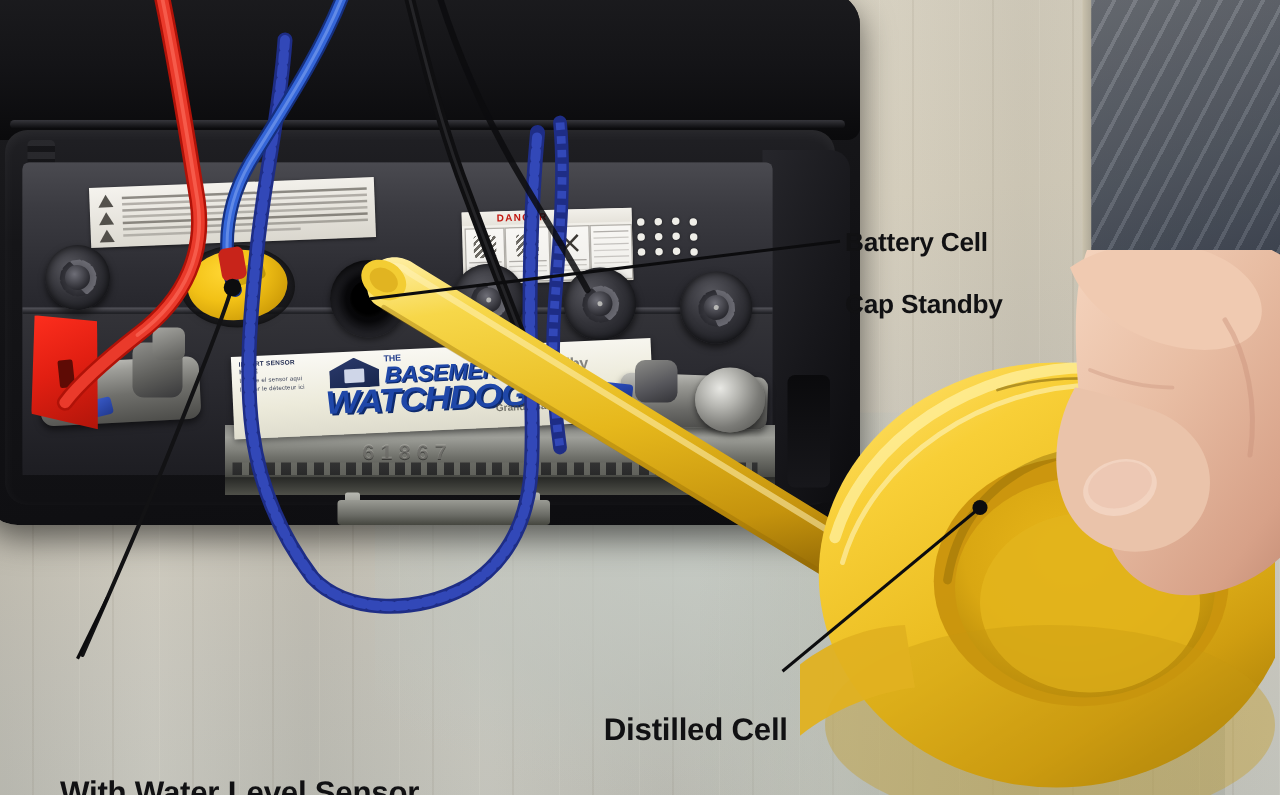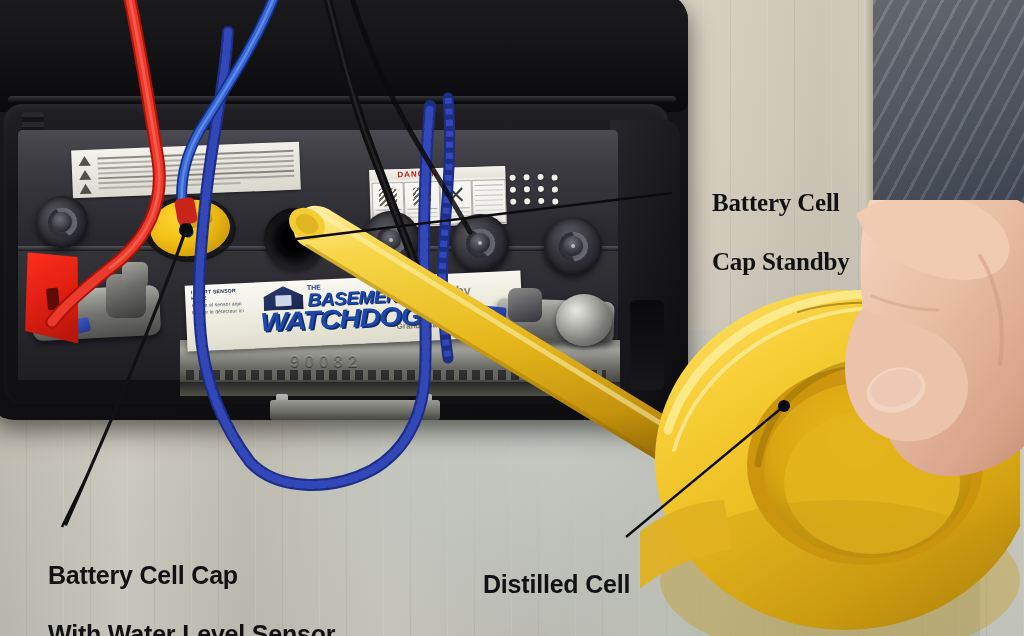--- a/index.html
+++ b/index.html
@@ -395,21 +395,21 @@
 
   
   .anno{
     position:absolute;
     color:#111113;
     font-weight:700;
     line-height:1.18;
     letter-spacing:-.2px;
     white-space:pre-line;
   }
-  #anno-top{left:712px;top:158px;font-size:25px;font-family:Liberation Serif, serif;}
+  #anno-top{left:676px;top:158px;font-size:21px;}
   #anno-left{left:48px;top:531px;font-size:25px;}
   #anno-water{left:483px;top:540px;font-size:25px;}
 
   #leaders{left:0;top:0;width:1024px;height:636px;pointer-events:none;}
 </style>
 </head>
 <body>
 
 <div id="stage">
 
@@ -432,21 +432,21 @@
   <div class="abs" id="battery-body"></div>
   <div class="abs" id="battery-top-face"></div>
   <div class="abs" id="battery-front-face"></div>
   <div class="abs" id="battery-seam"></div>
   <div class="abs" id="metal-strip"></div>
   <div class="abs" id="vent-teeth"></div>
   <div class="abs" id="metal-strip2"></div>
   <div class="abs" id="latch-pin-l"></div>
   <div class="abs" id="latch-pin-r"></div>
   <div class="abs" id="box-latch"></div>
-  <div class="abs" id="battery-serial">90082</div>
+  <div class="abs" id="battery-serial">61867</div>
 
   <div class="abs" id="warn-label-top">
     <div class="warn-tri" style="top:6px"></div>
     <div class="warn-tri" style="top:20px"></div>
     <div class="warn-tri" style="top:34px"></div>
     <div class="warn-line" style="top:8px;"></div>
     <div class="warn-line" style="top:13px;opacity:.6;"></div>
     <div class="warn-line" style="top:18px;opacity:.75;"></div>
     <div class="warn-line" style="top:23px;opacity:.55;"></div>
     <div class="warn-line" style="top:28px;"></div>
@@ -701,21 +701,21 @@
       <line x1="62" y1="527" x2="86" y2="478" stroke="#0c0c0e" stroke-width="2.6"></line>
     </svg>
   </div>
 
   <div class="anno" id="anno-top">
     <span>Battery Cell</span><br>
     <span>Cap Standby</span>
   </div>
 
   <div class="anno" id="anno-left">
-    <span>Battery Cell Cap</span><br>
+    <br>
     <span>With Water Level Sensor</span>
   </div>
 
   <div class="anno" id="anno-water">
     <span>Distilled Cell</span>
   </div>
 
 </div>
 
 </body></html>

